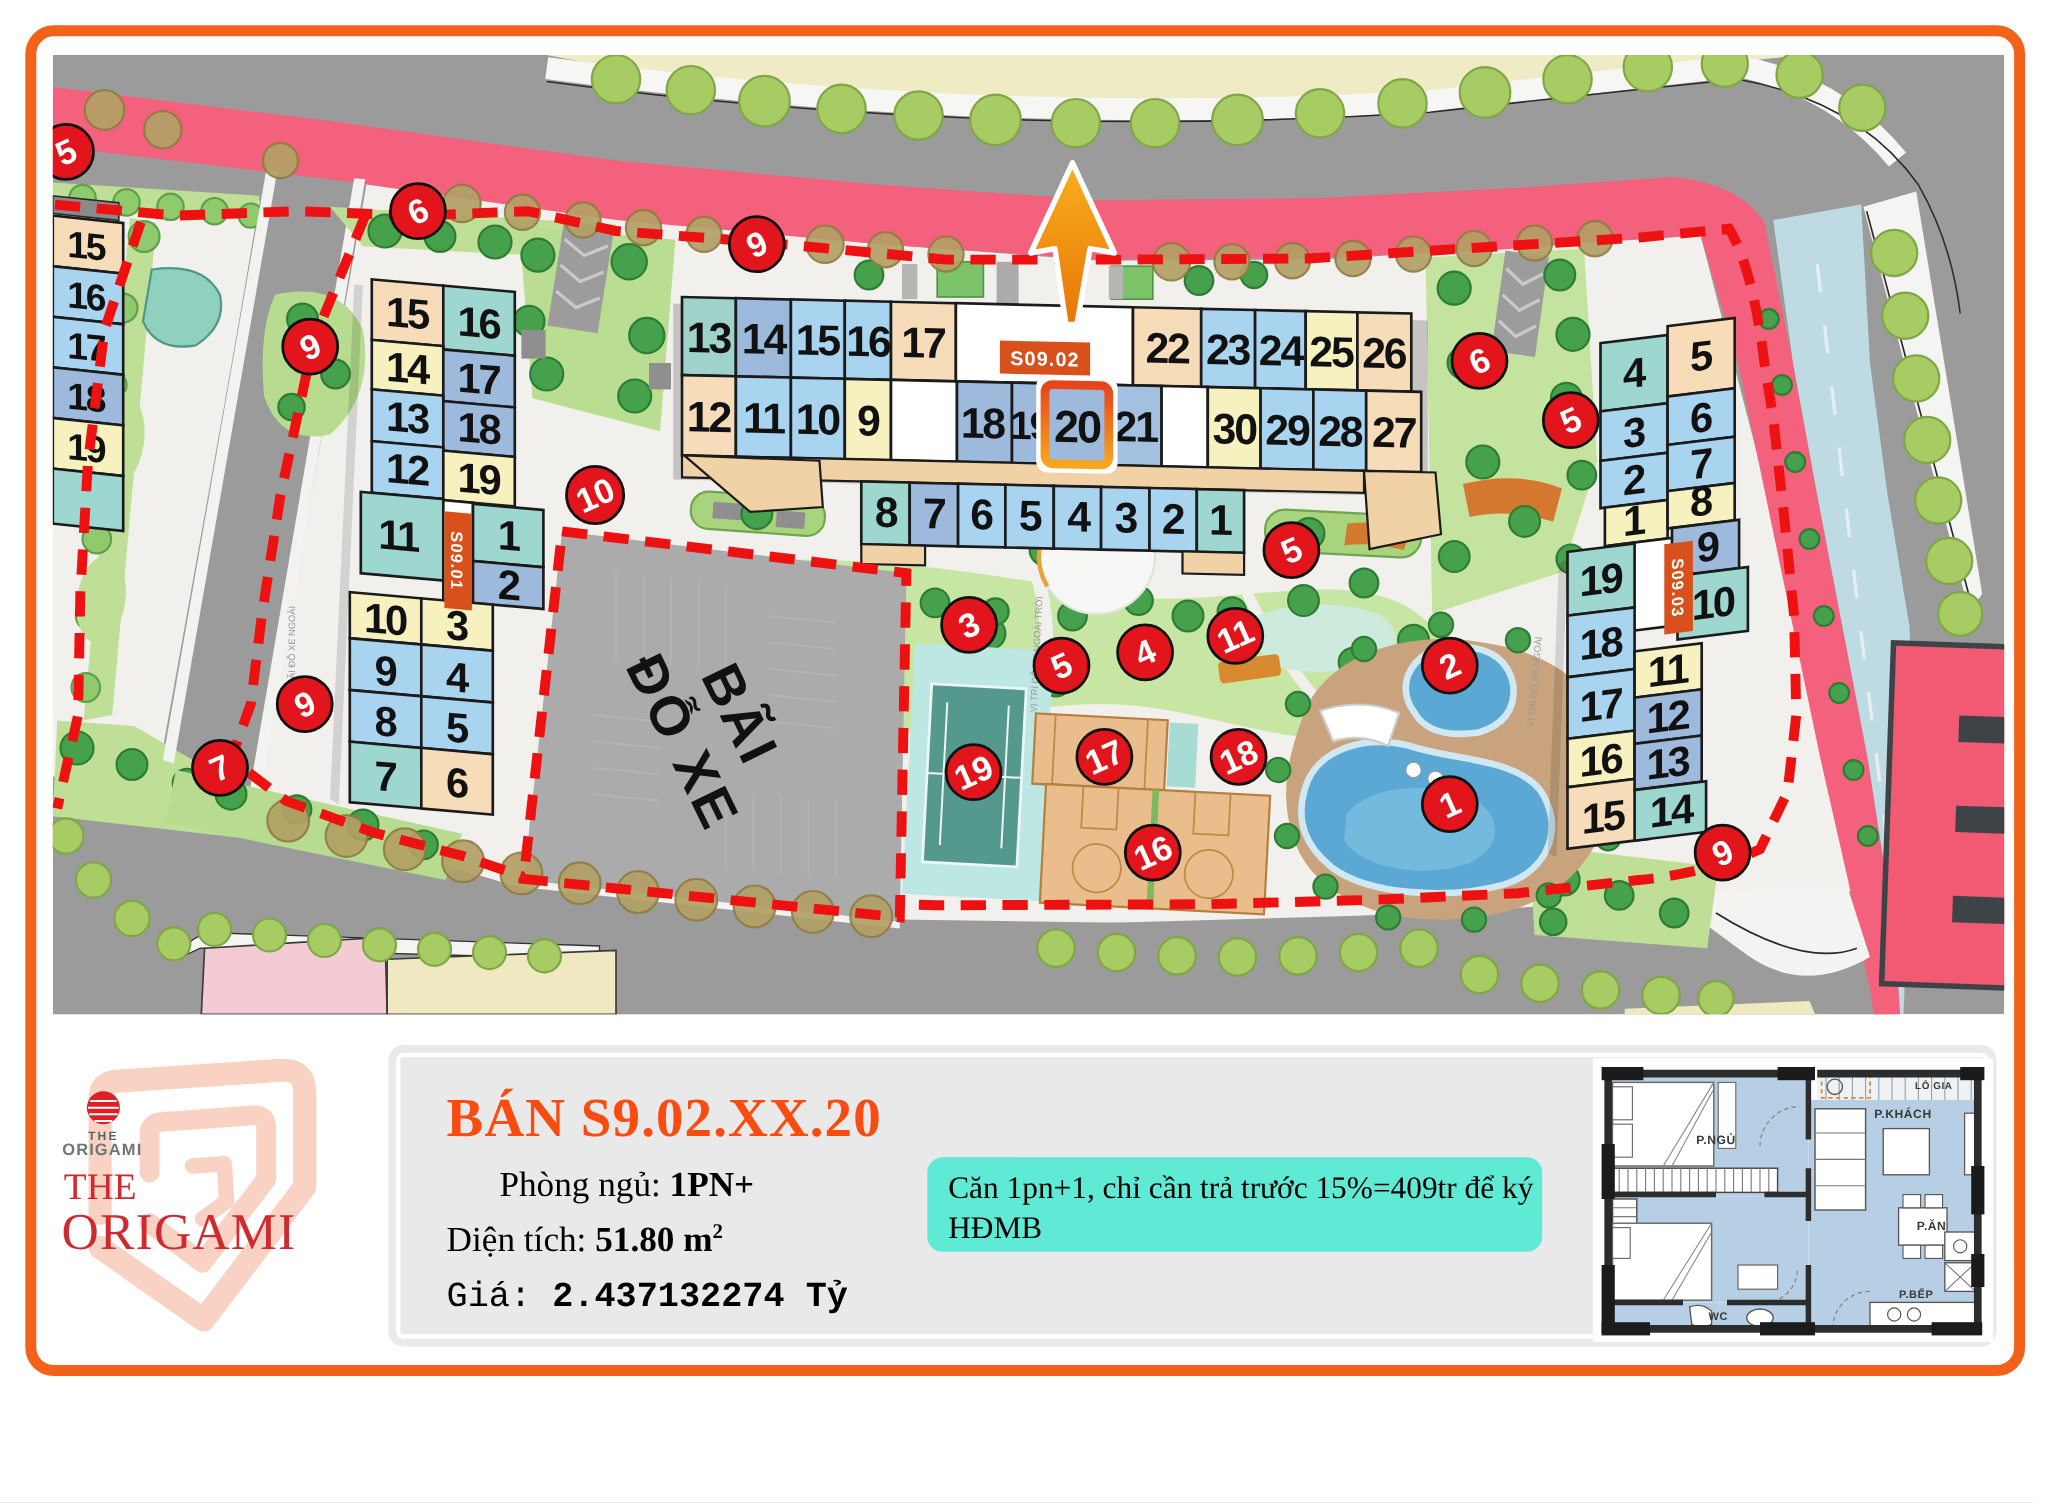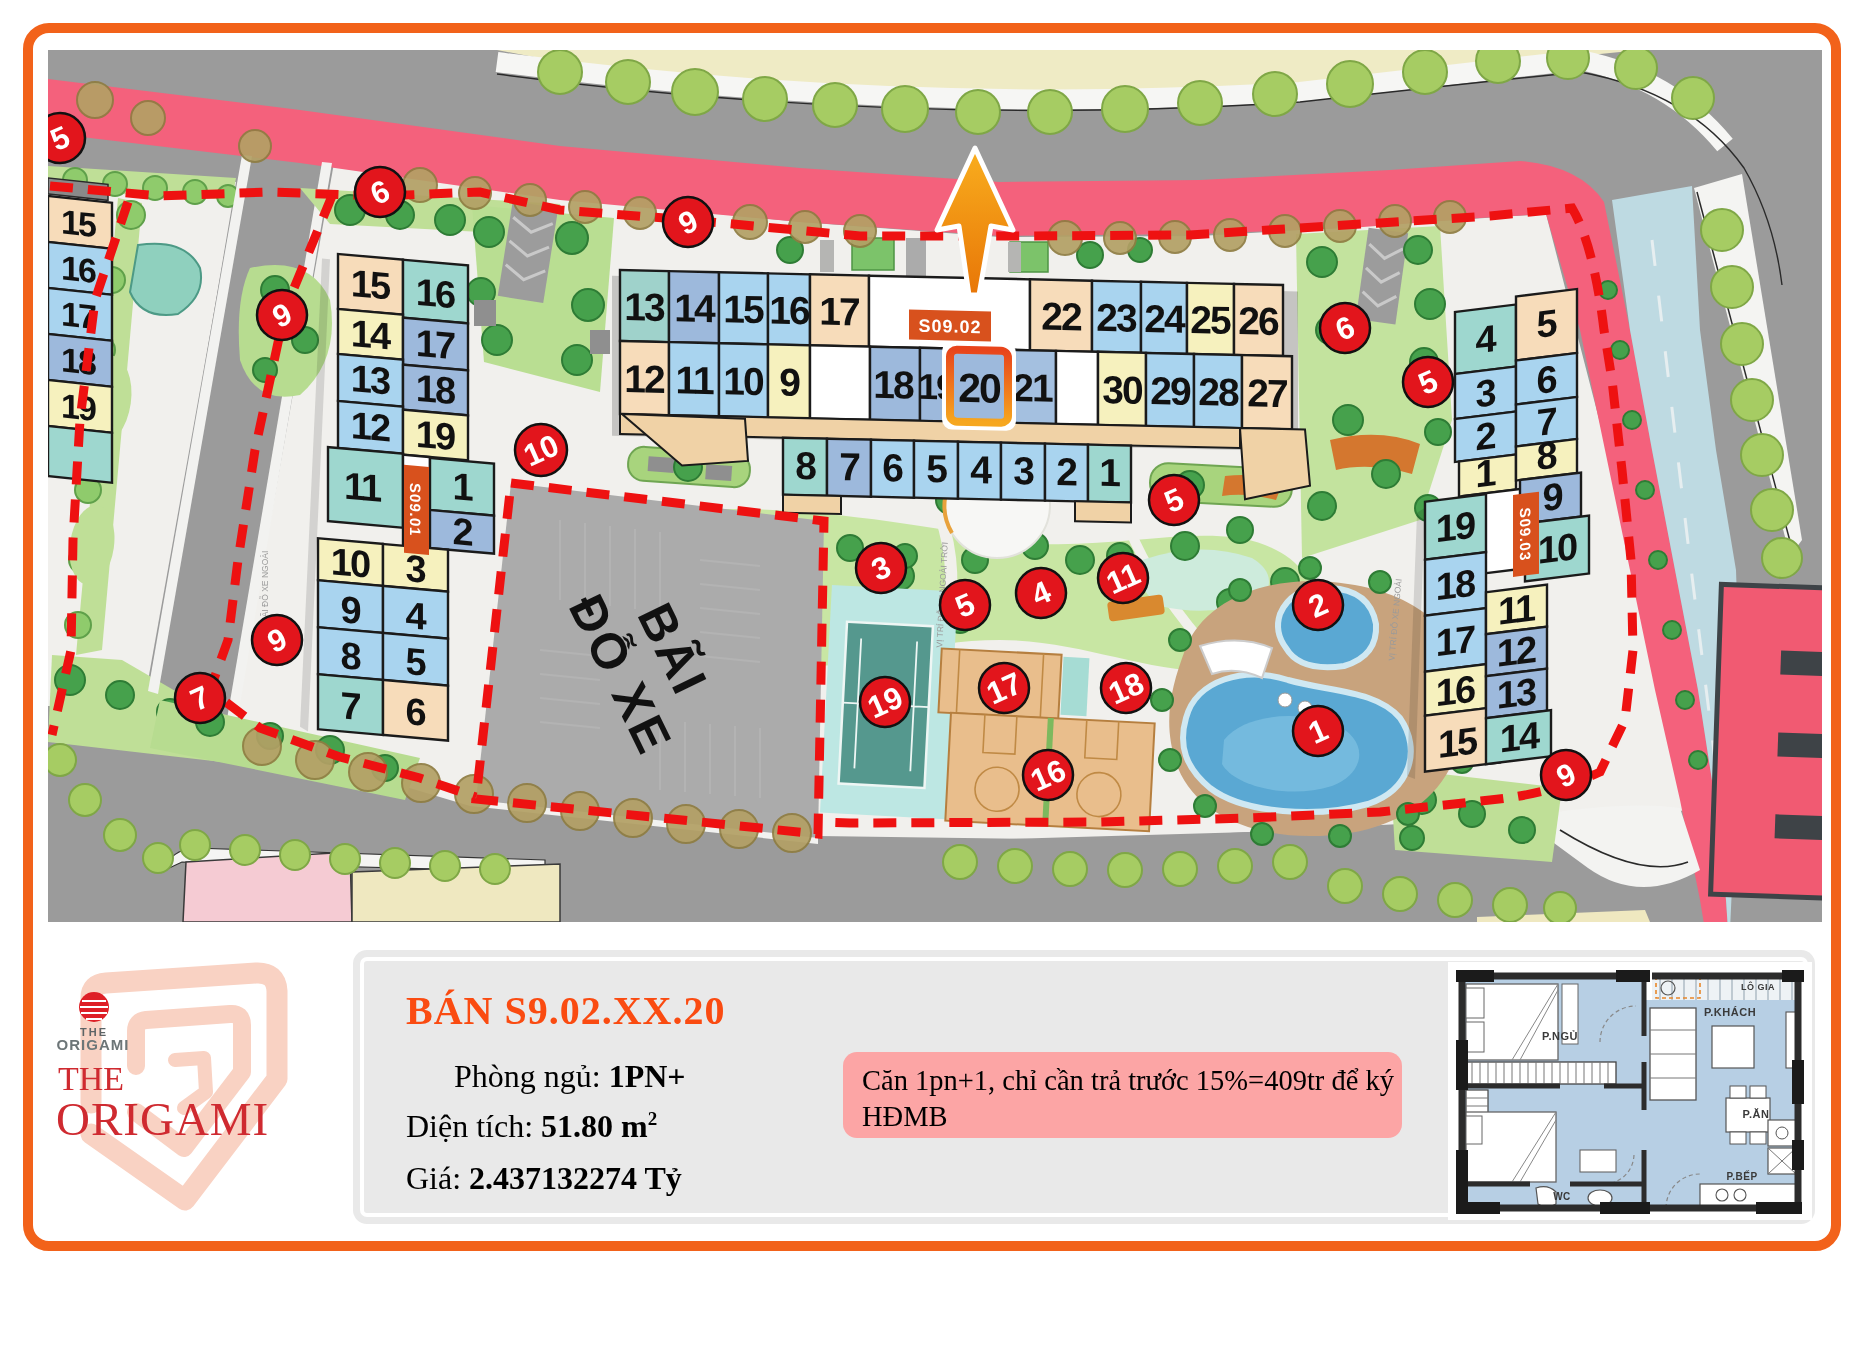--- a/index.html
+++ b/index.html
@@ -744,29 +744,29 @@
 
 <g>
       <circle cx="1566" cy="775" r="25" fill="#e2151c" stroke="#111" stroke-width="2.5"></circle>
       <text transform="rotate(-24 1566 775)" x="1566" y="786" class="bn">9</text>
     </g>
 
 </svg>
 
 <div style="position:absolute;left:353px;top:950px;width:1462px;height:274px;background:#E9E9E9;border-radius:14px;outline:4px solid #fff;outline-offset:-11px;"></div>
 
-<div class="serif" style="position:absolute;left:406px;top:987px;font-size:40px;font-weight:bold;color:#FA4B11;letter-spacing:1px;">BÁN S9.02.XX.20</div>
+<div class="serif" style="position:absolute;left:406px;top:987px;font-size:50px;font-weight:bold;color:#FA4B11;letter-spacing:1px;">BÁN S9.02.XX.20</div>
 
 <div class="serif" style="position:absolute;left:406px;top:1058px;font-size:32px;color:#000;margin-left:48px;">Phòng ngủ: <b>1PN+</b></div>
 
 <div class="serif" style="position:absolute;left:406px;top:1108px;font-size:32px;color:#000;text-align:right;">Diện tích: <b>51.80 m<sup style="font-size:19px;">2</sup></b></div>
 
-<div class="serif" style="position:absolute;left:406px;top:1160px;font-size:32px;color:#000;">Giá: <b>2.437132274 Tỷ</b></div>
-
-<div class="serif" style="position:absolute;left:843px;top:1052px;width:536px;height:64px;background:#fca5a5;border-radius:14px;padding:11px 4px 11px 19px;font-size:28.5px;color:#000;line-height:1.25;">Căn 1pn+1, chỉ cần trả trước 15%=409tr để ký HĐMB</div>
+<div class="serif" style="position:absolute;left:406px;top:1160px;font-size:32px;color:#000;font-family:Liberation Mono, monospace;">Giá: <b>2.437132274 Tỷ</b></div>
+
+<div class="serif" style="position:absolute;left:843px;top:1052px;width:536px;height:64px;background:#5eead4;border-radius:14px;padding:11px 4px 11px 19px;font-size:28.5px;color:#000;line-height:1.25;">Căn 1pn+1, chỉ cần trả trước 15%=409tr để ký HĐMB</div>
 
 <svg id="logo" style="position:absolute;left:40px;top:950px;" width="310" height="300" viewBox="40 950 310 300" font-family="Liberation Sans, sans-serif">
 
 <g fill="none" stroke="#f9d2c3" stroke-linejoin="round" stroke-linecap="round">
 <path stroke-width="21" d="M91,1103 L91,998 Q91,984 106,983 L256,973 Q276,972 277,991 L277,1079 L185,1200 L91,1134"></path>
 <path stroke-width="18" d="M136,1066 L136,1031 Q136,1021 146,1020 L230,1014 Q242,1013 242,1025 L242,1072 L184,1148 L136,1112"></path>
 <path stroke-width="14" d="M175,1060 L204,1058 L206,1092 L184,1108"></path>
 </g>
 
 <circle cx="94" cy="1007" r="15" fill="#DE1F26"></circle>

